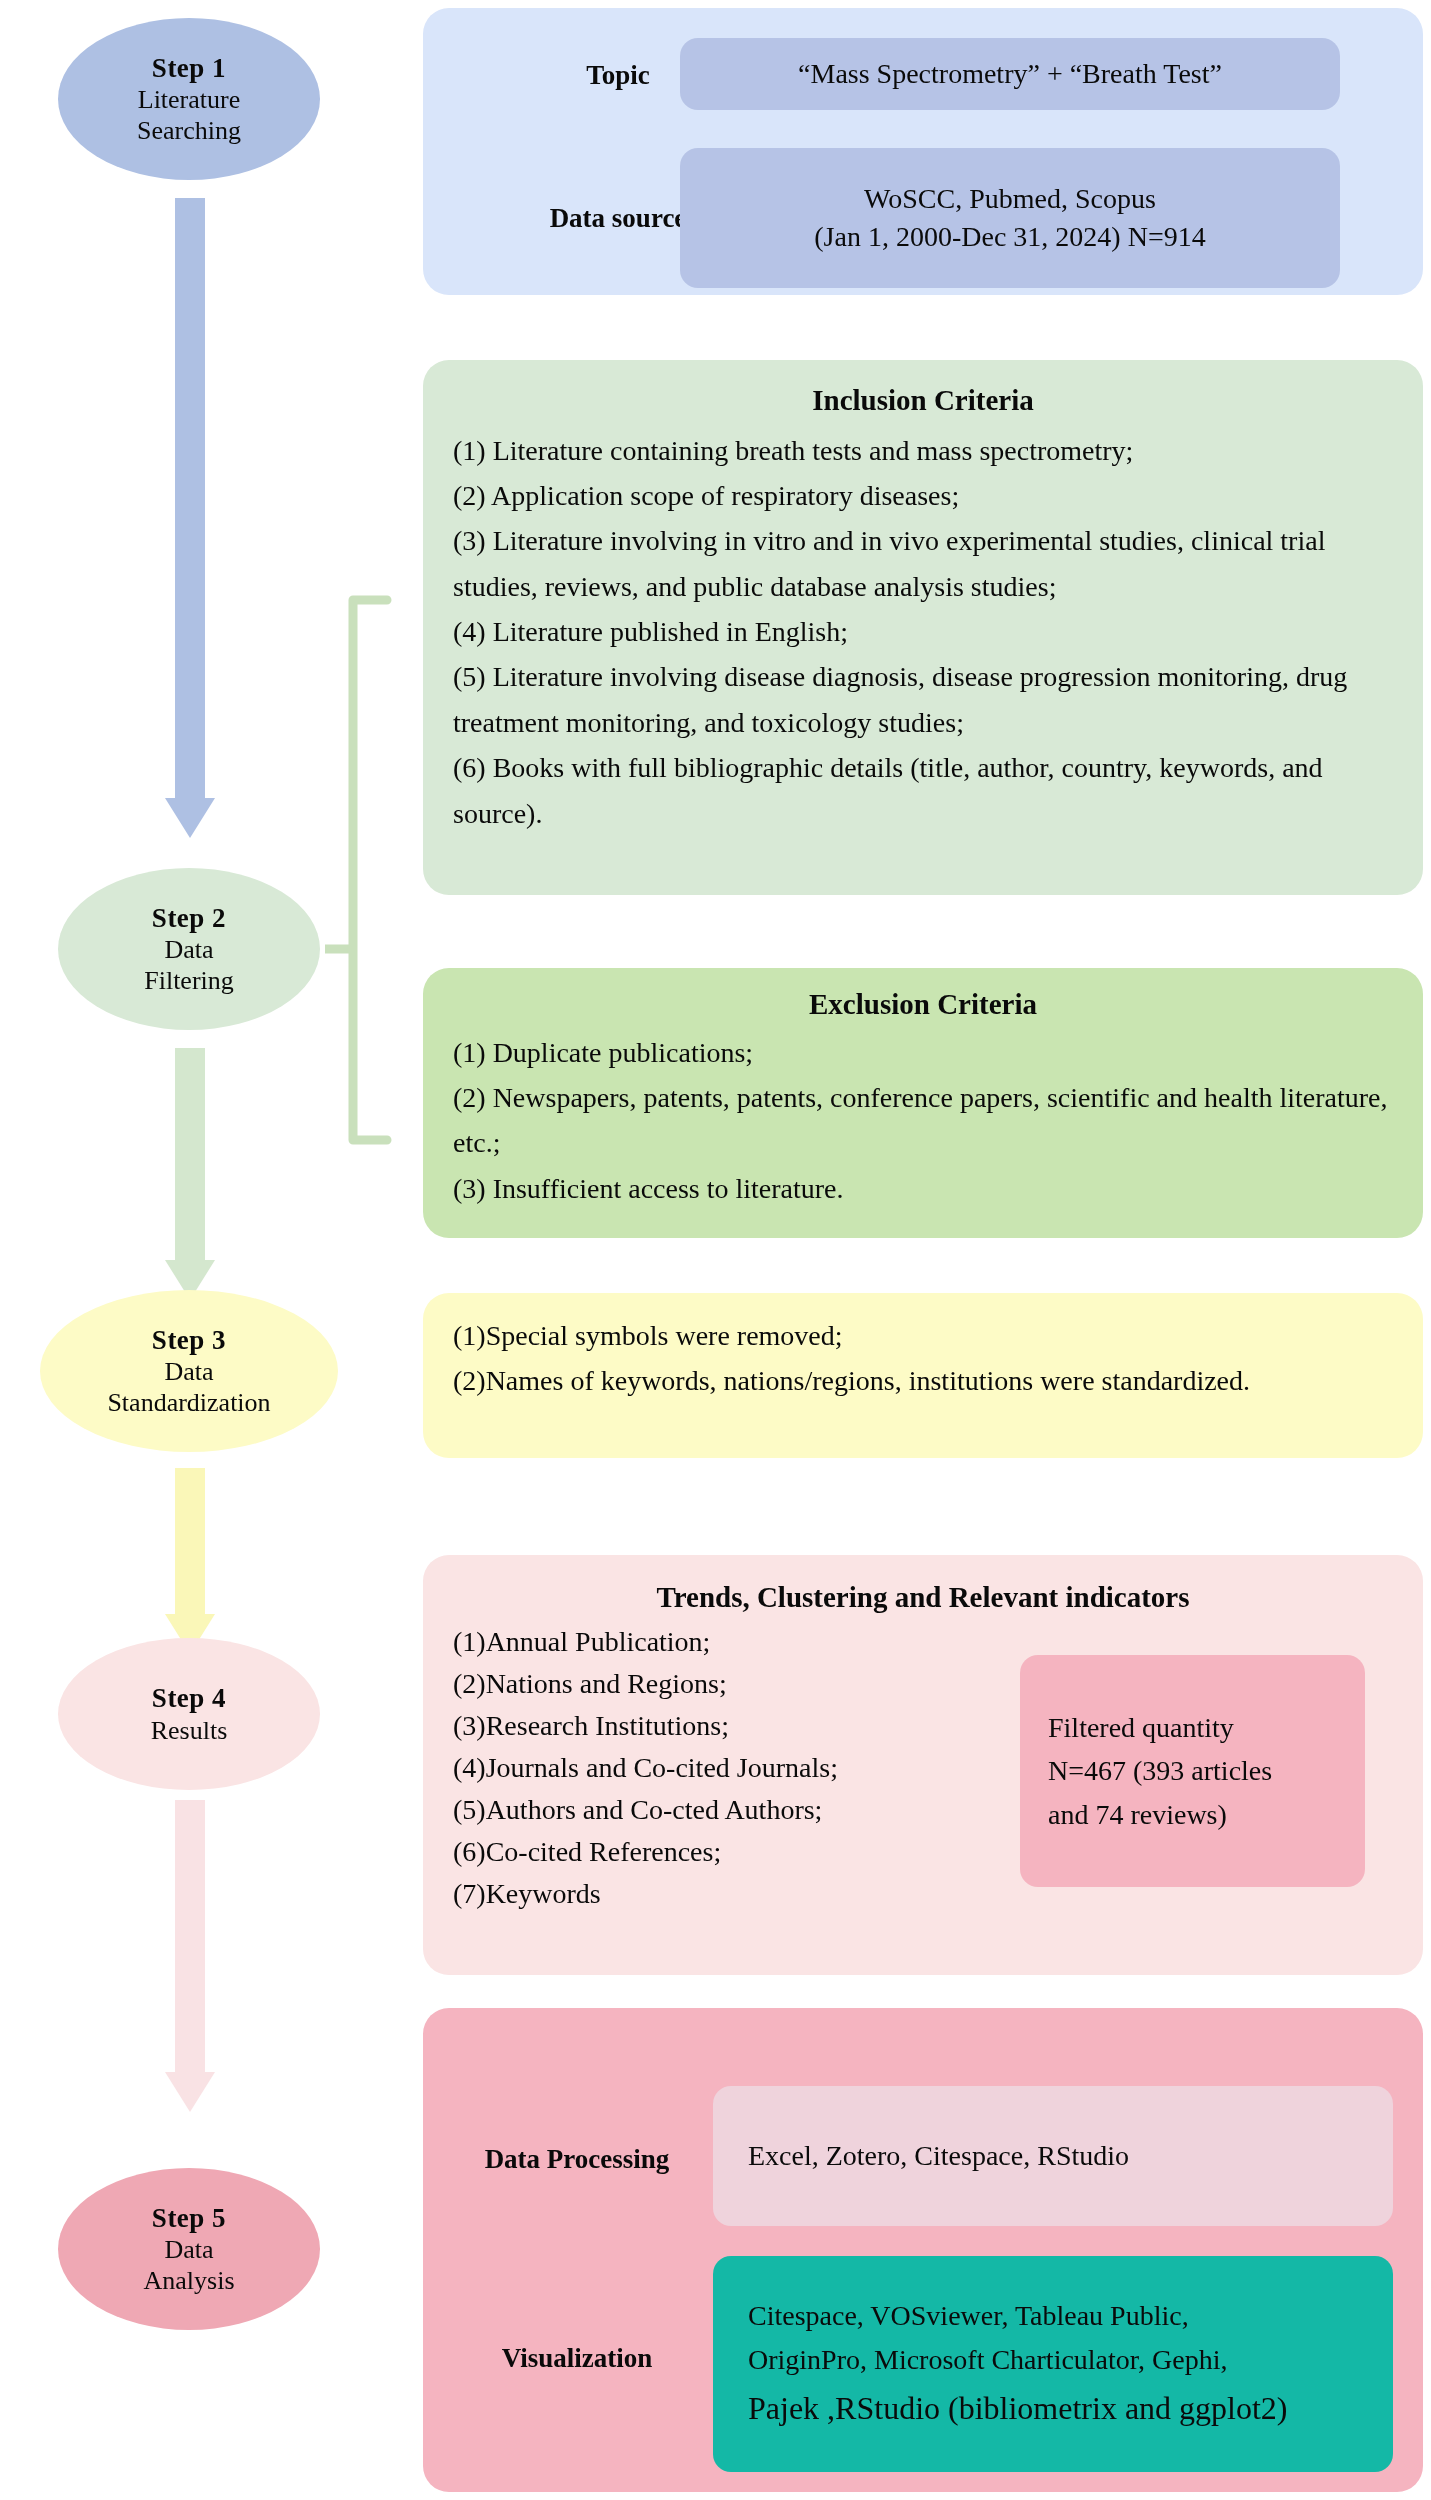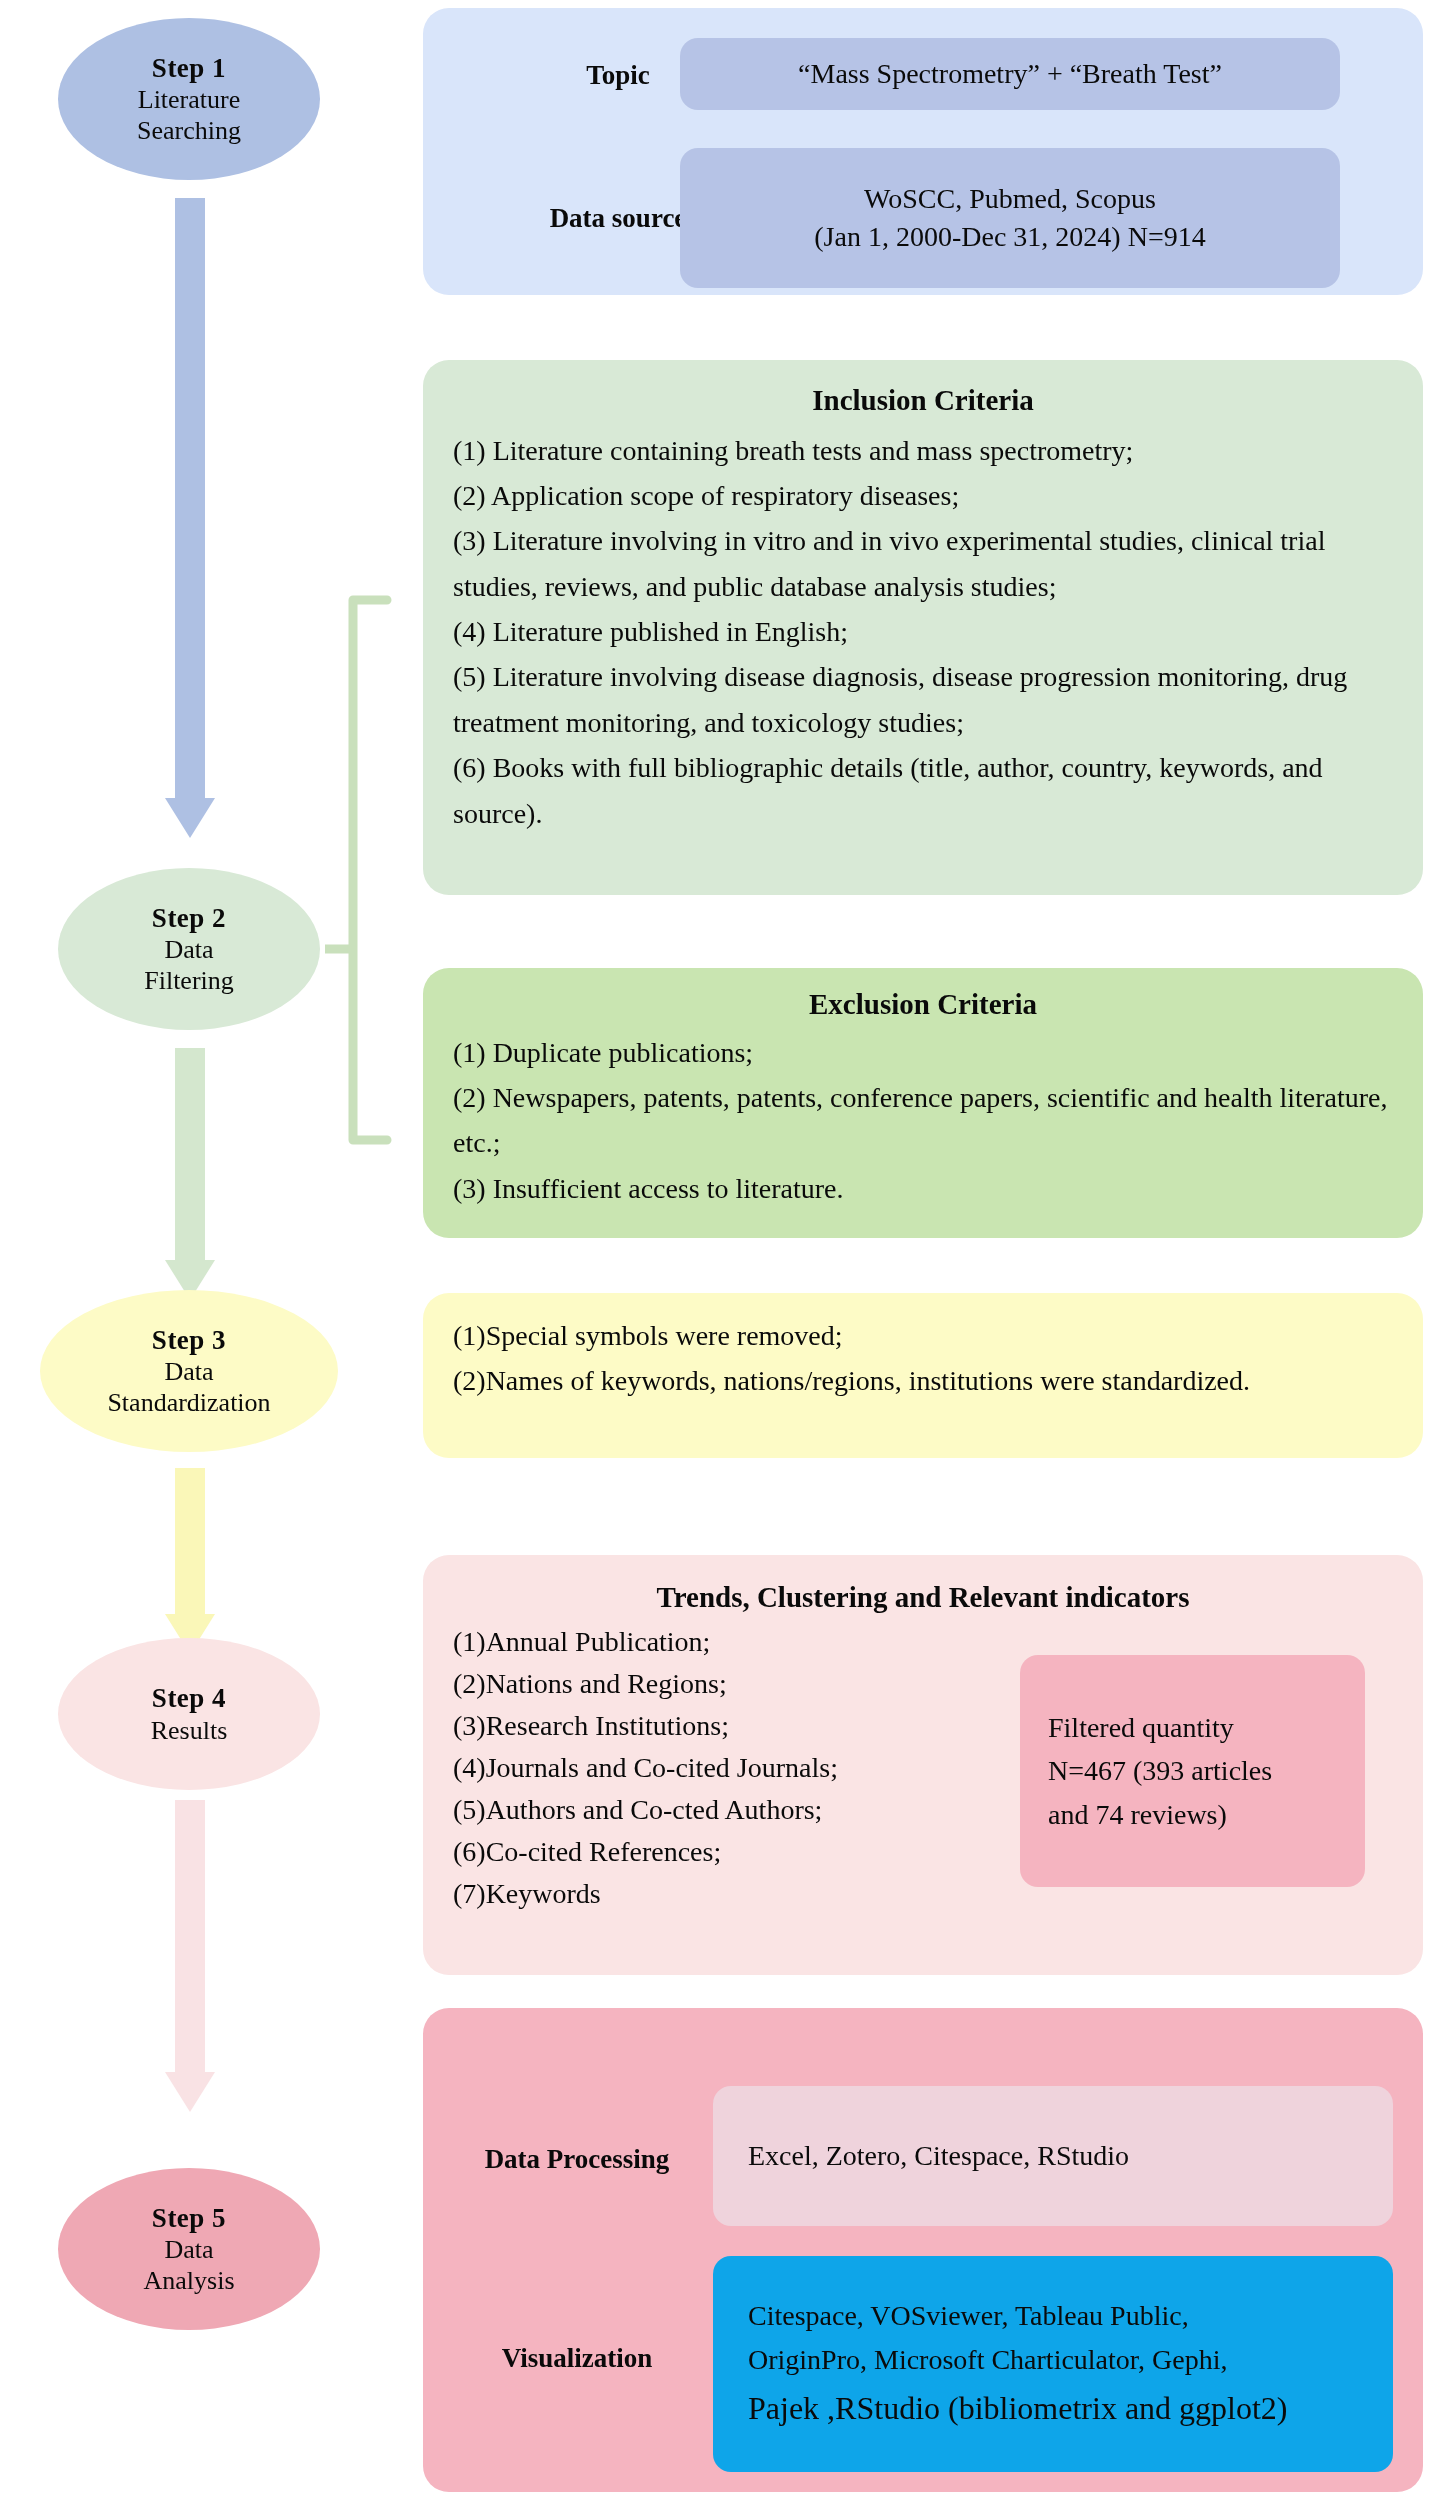--- a/index.html
+++ b/index.html
@@ -198,20 +198,20 @@
     <div class="step-sub">Analysis</div>
   </div>
 
   <div class="abs panel" style="left:423px; top:2008px; width:1000px; height:484px; background:#F5B4C0;">
     <div class="abs lbl" style="left:34px; top:136px; width:240px; text-align:center;">Data Processing</div>
     <div class="abs subbox" style="left:290px; top:78px; width:680px; height:140px; background:#EFD3DC; display:flex; align-items:center; padding-left:35px;">
       <div style="font-size:28px;">Excel, Zotero, Citespace, RStudio</div>
     </div>
 
     <div class="abs lbl" style="left:34px; top:335px; width:240px; text-align:center;">Visualization</div>
-    <div class="abs subbox" style="left:290px; top:248px; width:680px; height:216px; background:#0ea5e9; display:flex; flex-direction:column; justify-content:center; padding-left:35px;">
+    <div class="abs subbox" style="left:290px; top:248px; width:680px; height:216px; background:#14b8a6; display:flex; flex-direction:column; justify-content:center; padding-left:35px;">
       <div style="font-size:28px; line-height:1.6;">Citespace, VOSviewer, Tableau Public,</div>
       <div style="font-size:28px; line-height:1.6;">OriginPro, Microsoft Charticulator, Gephi,</div>
       <div style="font-size:32px; line-height:1.6;">Pajek ,RStudio (bibliometrix and ggplot2)</div>
     </div>
   </div>
 
 </div>
 
 </body></html>

